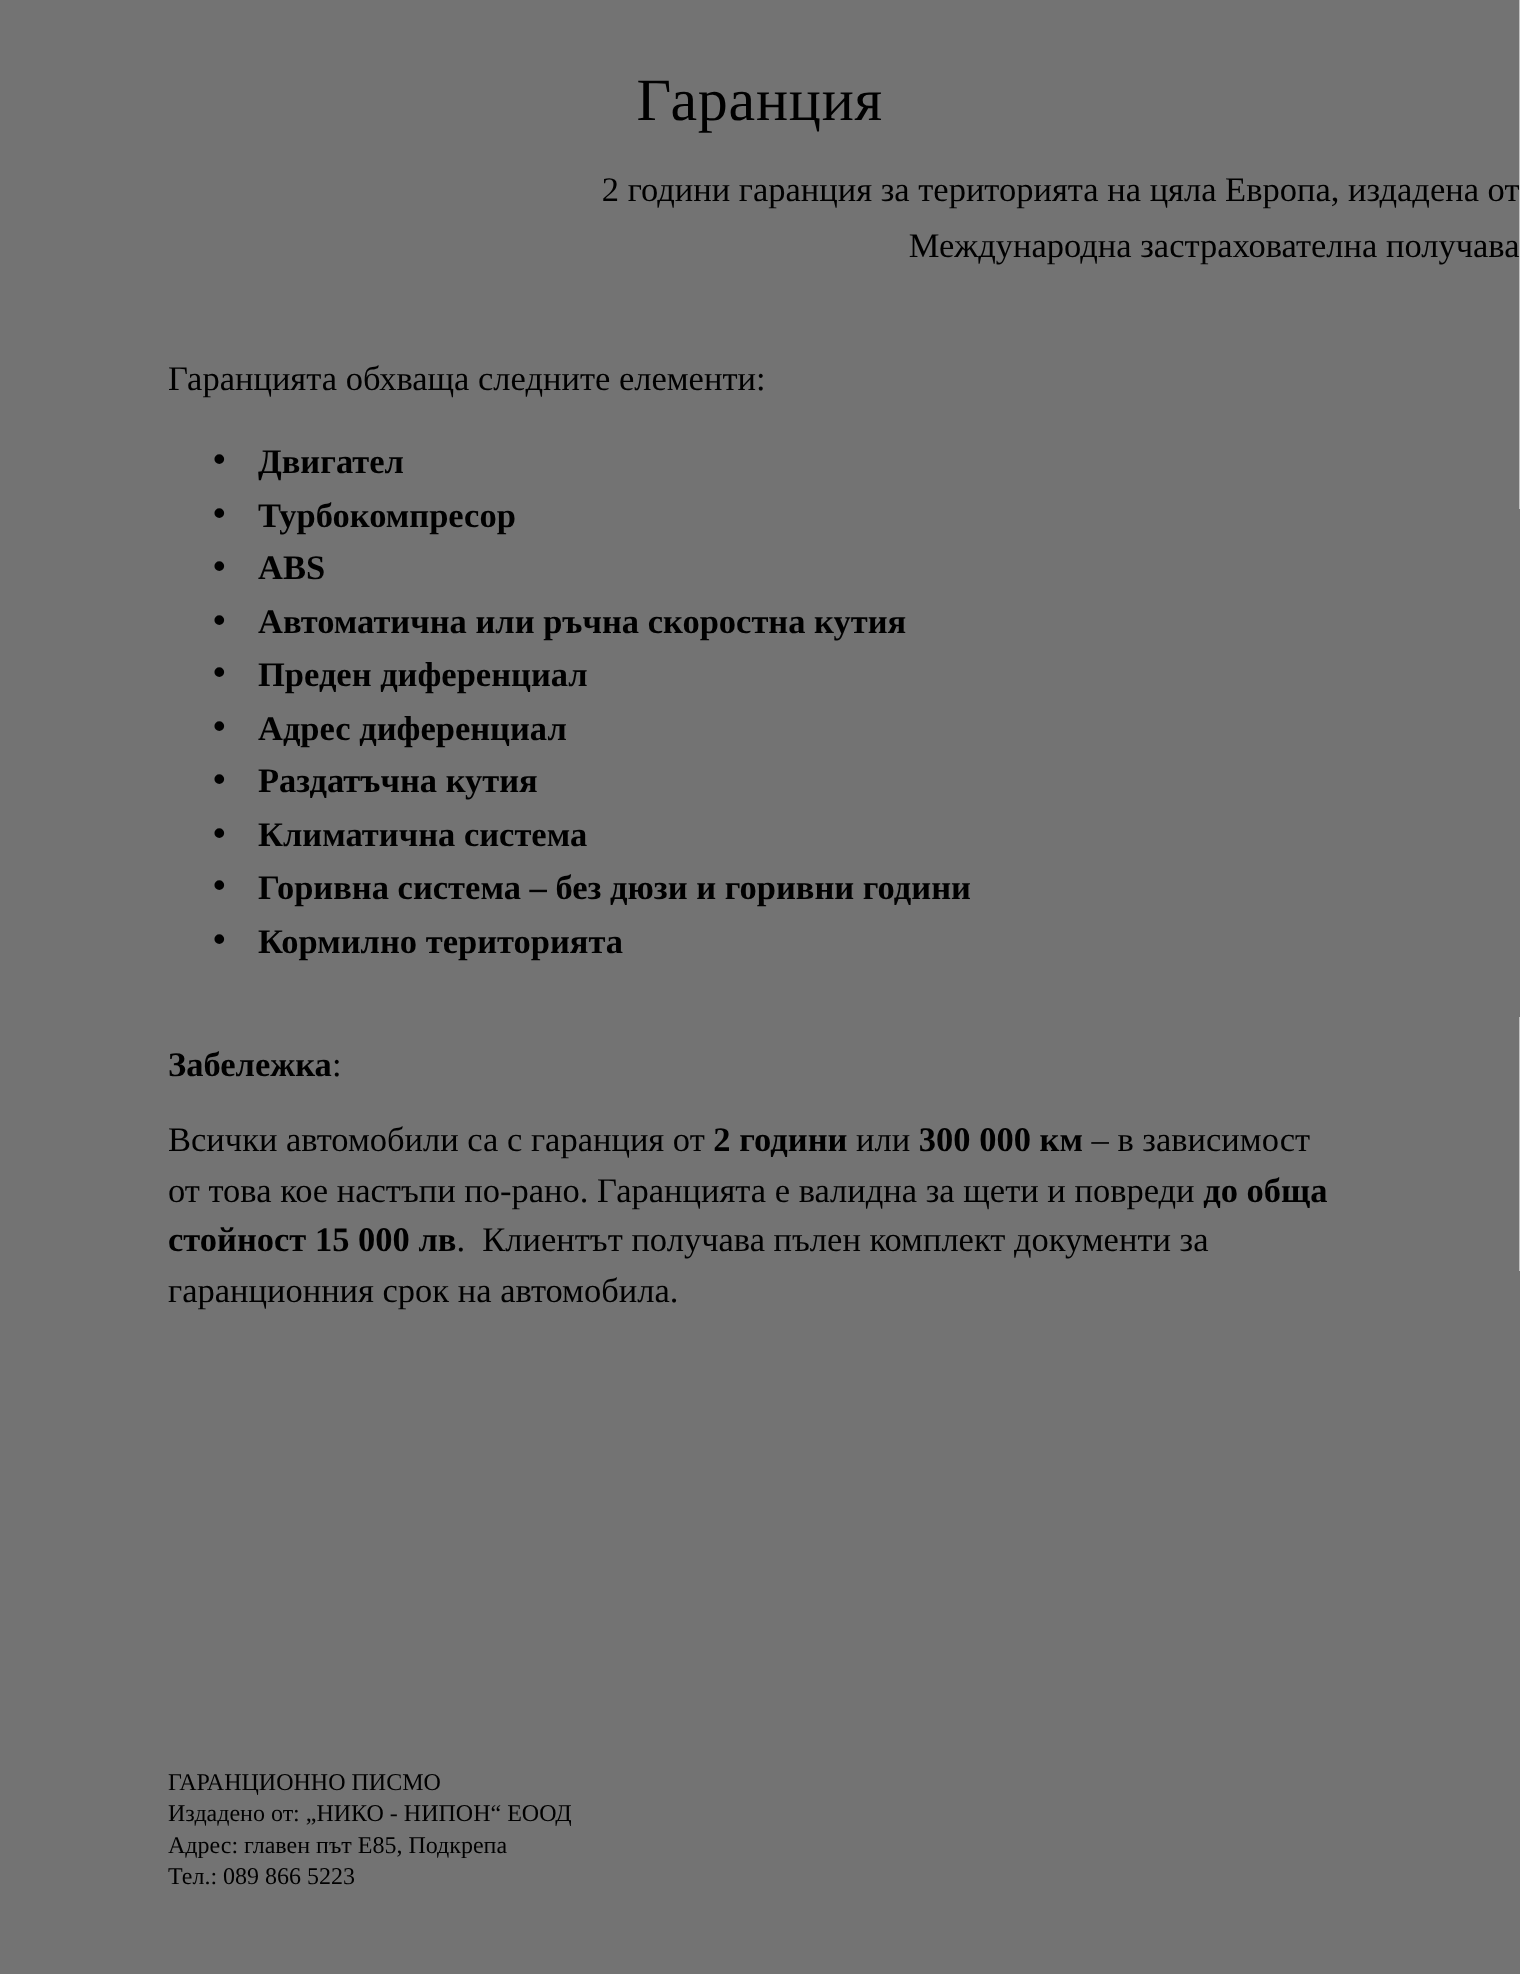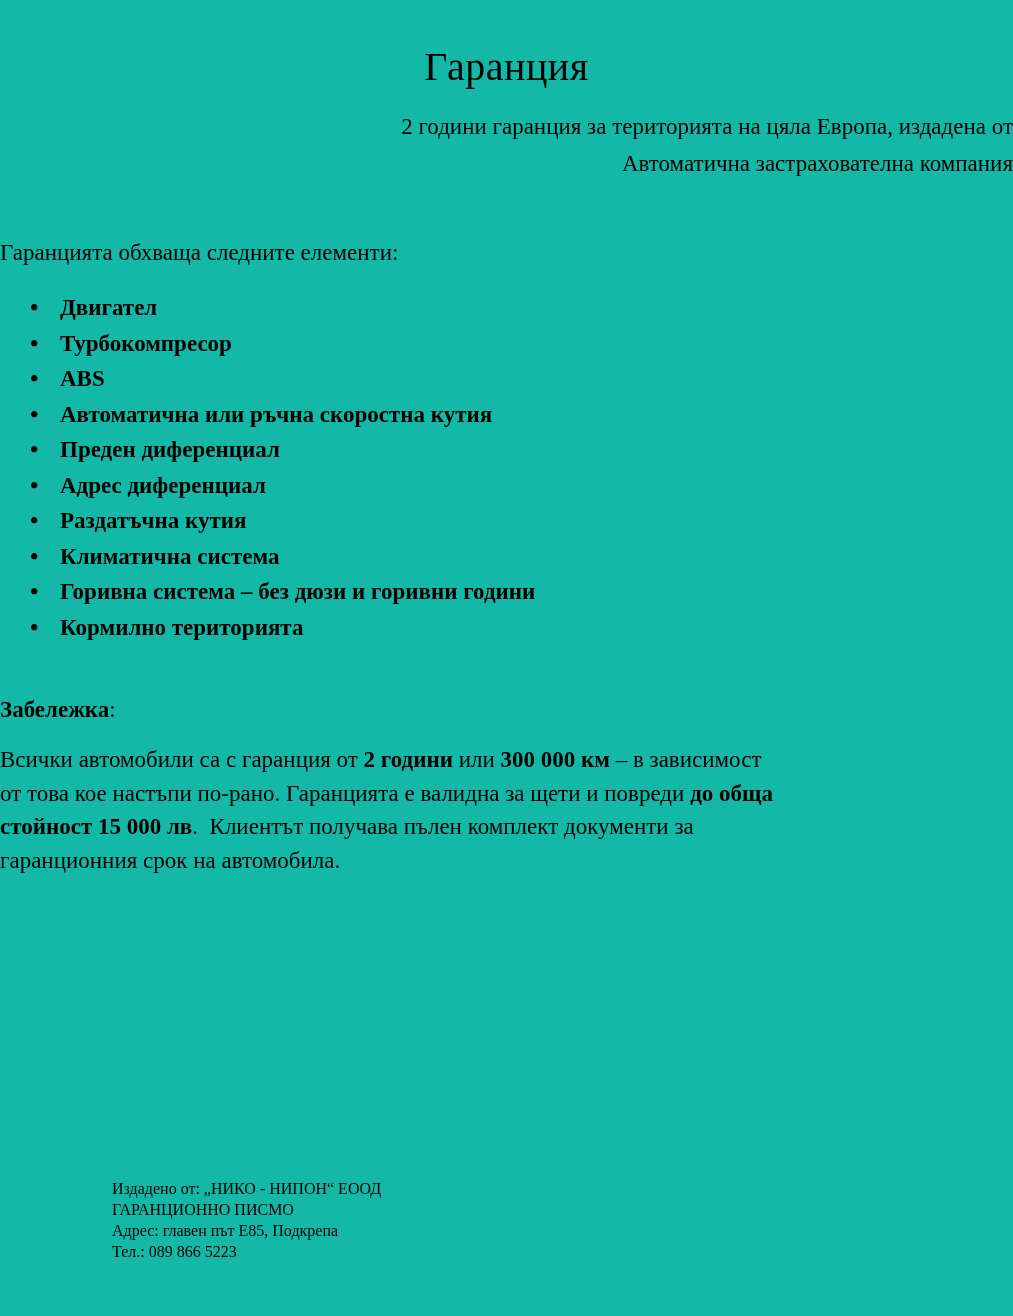--- a/index.html
+++ b/index.html
@@ -25,20 +25,21 @@
     text-align: center;
     letter-spacing: 0.5px;
   }
   .subtitle {
     margin-top: 16px;
     font-size: 23px;
     line-height: 37px;
     text-align: right;
   }
   .content {
+    padding-left: 112px;
     padding-right: 128px;
   }
   .intro {
     margin: 56px 0 0 0;
     font-size: 23px;
     line-height: 30px;
   }
   ul.coverage {
     list-style: none;
     margin: 22px 0 0 0;
@@ -78,27 +79,27 @@
     position: absolute;
     left: 112px;
     top: 1178px;
     font-size: 16px;
     line-height: 21px;
   }
 </style>
 </head>
 <body>
 
-<div class="page" style="background: #14b8a6; color: rgb(0, 0, 0);">
+<div class="page" style="background: #737373; color: rgb(0, 0, 0);">
 
   <h1 class="title">Гаранция</h1>
 
   <div class="subtitle">
     <div>2 години гаранция за територията на цяла Европа, издадена от</div>
-    <div>Автоматична застрахователна компания</div>
+    <div>Международна застрахователна получава</div>
   </div>
 
   <div class="content">
 
     <p class="intro">Гаранцията обхваща следните елементи:</p>
 
     <ul class="coverage">
         <li class="bullet-item"><span class="bullet">•</span><span>Двигател</span></li>
         <li class="bullet-item"><span class="bullet">•</span><span>Турбокомпресор</span></li>
         <li class="bullet-item"><span class="bullet">•</span><span>ABS</span></li>
@@ -111,19 +112,19 @@
         <li class="bullet-item"><span class="bullet">•</span><span>Кормилно територията</span></li>
       </ul>
 
     <p class="note-heading"><span class="bold">Забележка</span><span>:</span></p>
 
     <p class="note-paragraph"><span>Всички автомобили са с гаранция от </span><span class="bold">2 години</span><span> или </span><span class="bold">300 000 км</span><span> – в зависимост от това кое настъпи по-рано. Гаранцията е валидна за щети и повреди </span><span class="bold">до обща стойност 15 000 лв</span><span>.  Клиентът получава пълен комплект документи за гаранционния срок на автомобила.</span></p>
 
   </div>
 
   <div class="footer">
+    <div>ГАРАНЦИОННО ПИСМО</div>
     <div>Издадено от: „НИКО - НИПОН“ ЕООД</div>
-    <div>ГАРАНЦИОННО ПИСМО</div>
     <div>Адрес: главен път Е85, Подкрепа</div>
     <div>Тел.: 089 866 5223</div>
   </div>
 
 </div>
 
 </body></html>

